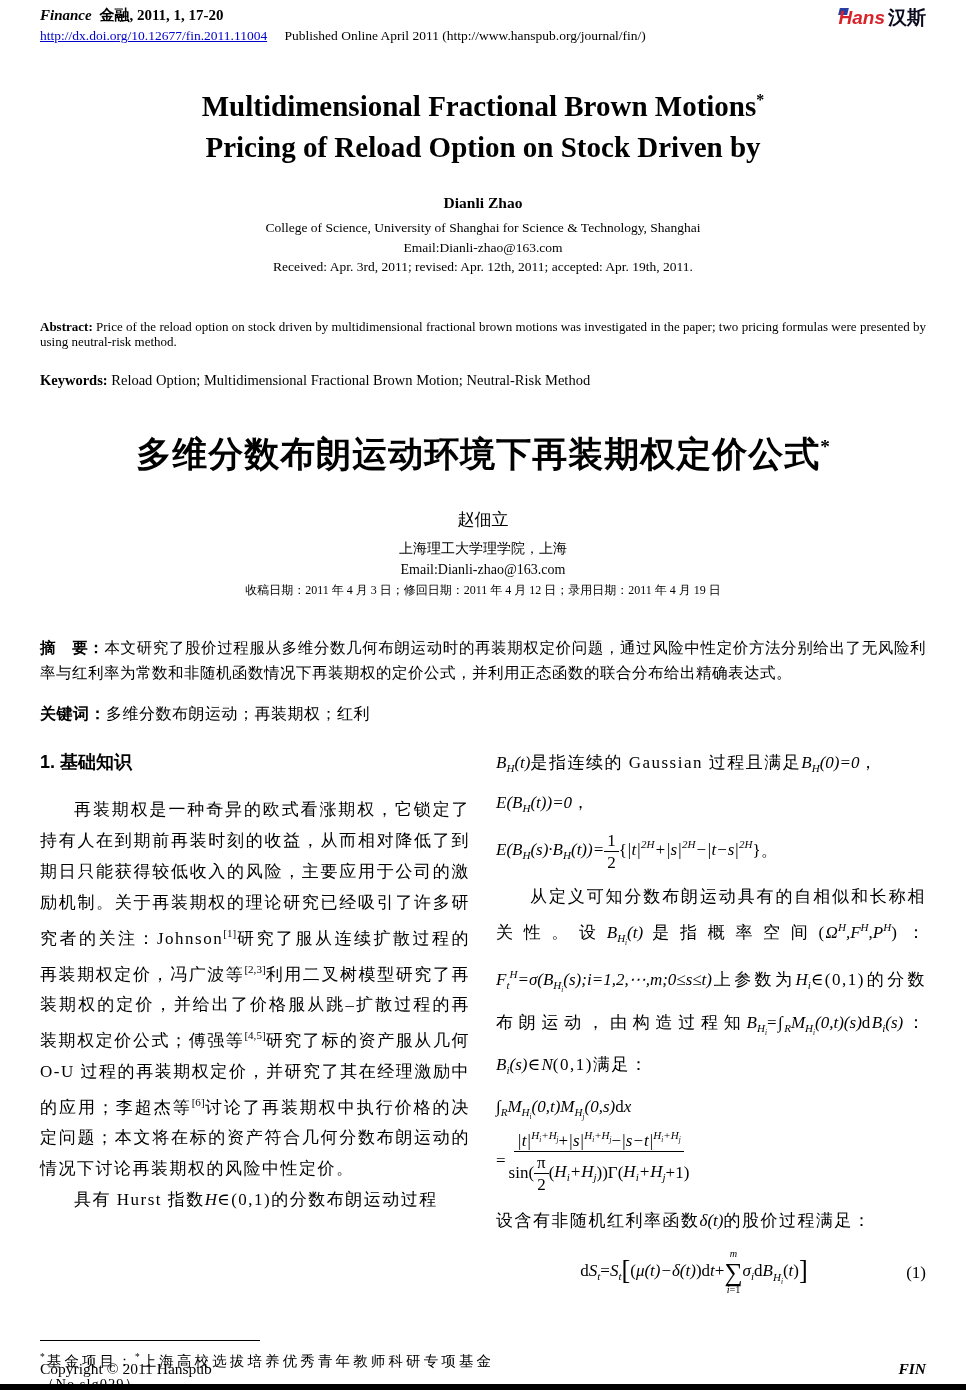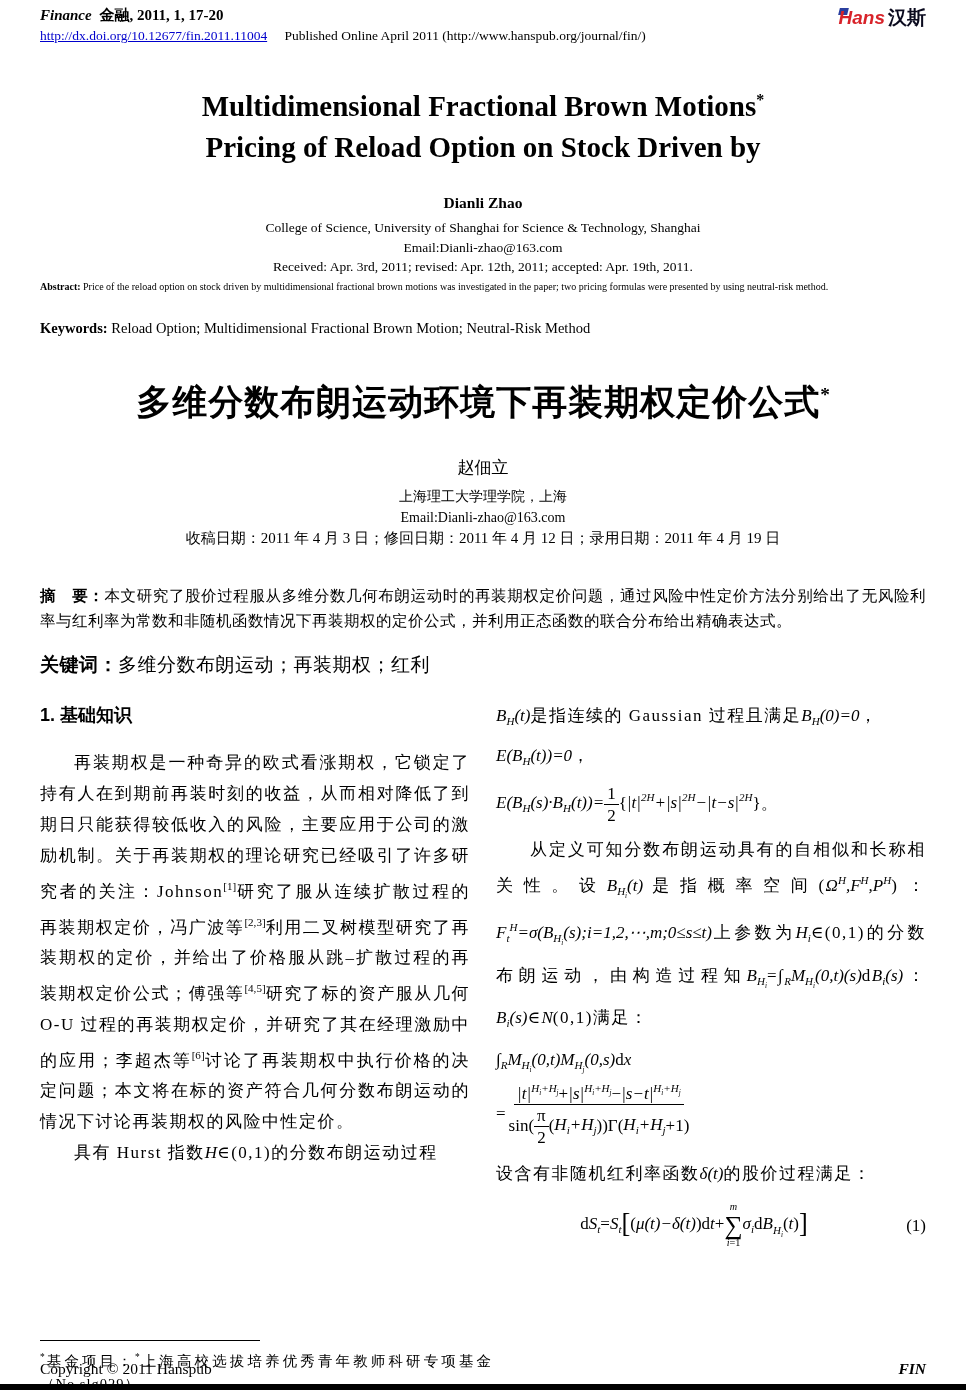--- a/index.html
+++ b/index.html
@@ -24,34 +24,34 @@
   .logo-latin .txt { position:relative; z-index:1; }
   .logo-cn { color:#0a0a1e; margin-left:3px; }
 
   
   .title-en { margin:42px 0 0; text-align:center; font-size:29px; font-weight:bold; line-height:1.42; }
   .title-en sup, .title-cn sup { font-size:55%; }
   .author-en { margin-top:26px; text-align:center; }
   .author-en .name { font-size:15.5px; font-weight:bold; margin-bottom:6px; }
   .author-en .line { font-size:13.5px; line-height:19.5px; }
 
-  .abstract-en { font-size:10px; line-height:20px; text-align:justify; }
+  .abstract-en { margin-top:42px; font-size:13px; line-height:15px; text-align:justify; }
   .blabel { font-weight:bold; }
   .keywords-en { margin-top:23px; font-size:14.5px; }
 
   
   .title-cn { margin:42px 0 0; text-align:center; font-size:35px; font-weight:bold; letter-spacing:1px; }
   .author-cn { margin-top:30px; text-align:center; }
   .author-cn .name { font-size:17px; margin-bottom:7px; }
   .author-cn .line { font-size:14px; line-height:21px; }
-  .author-cn .dates { font-size:15px; }
+  .author-cn .dates { font-size:12px; }
 
   .abstract-cn { margin-top:34px; font-size:15.5px; line-height:25px; text-align:justify; letter-spacing:0.5px; }
   .hei { font-family:"Liberation Sans","DejaVu Sans",sans-serif; font-weight:bold; }
-  .keywords-cn { margin-top:19px; font-size:19px; letter-spacing:0.5px; }
+  .keywords-cn { margin-top:19px; font-size:16px; letter-spacing:0.5px; }
 
   
   .cols { margin-top:22px; display:flex; gap:26px; }
   .col { width:430px; font-size:17px; line-height:31px; text-align:justify; }
   .sec-heading { font-size:18px; font-weight:bold; font-family:"Liberation Sans","DejaVu Sans",sans-serif; margin:0 0 16px 0; letter-spacing:0; }
   .col p { margin:0; text-indent:2em; letter-spacing:1.5px; }
   .col p.noindent { text-indent:0; }
 
   
   .mi { font-style:italic; letter-spacing:0; }

